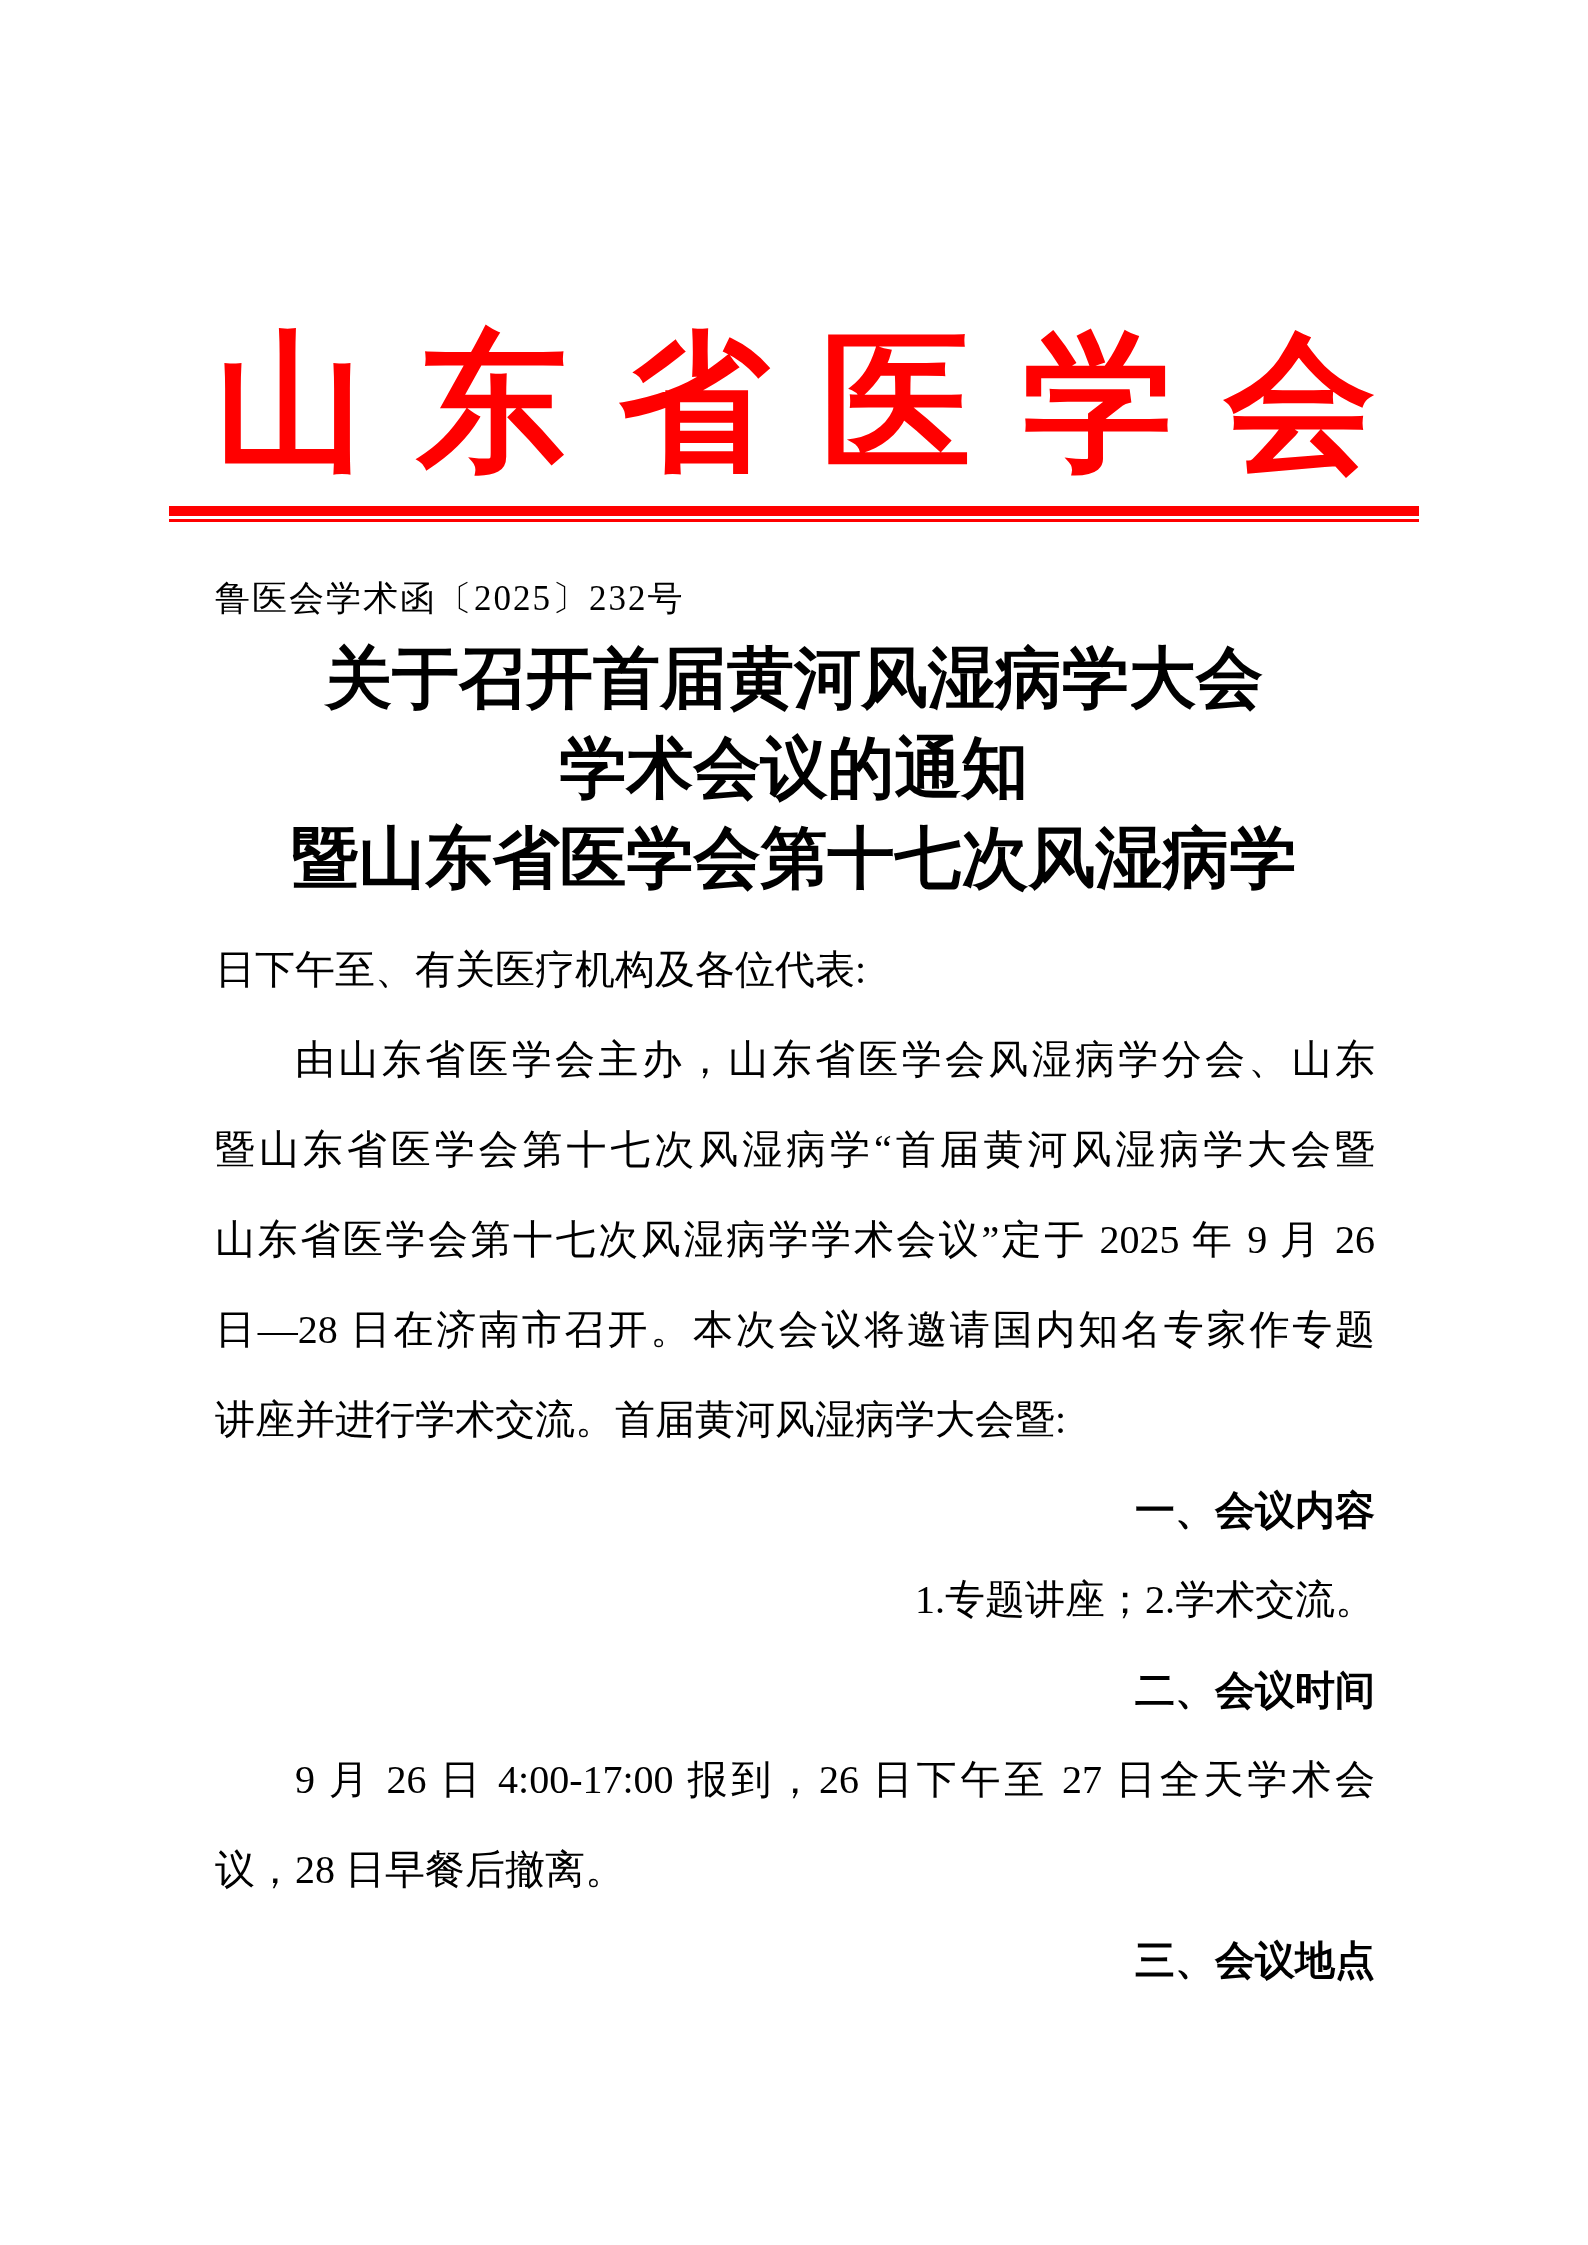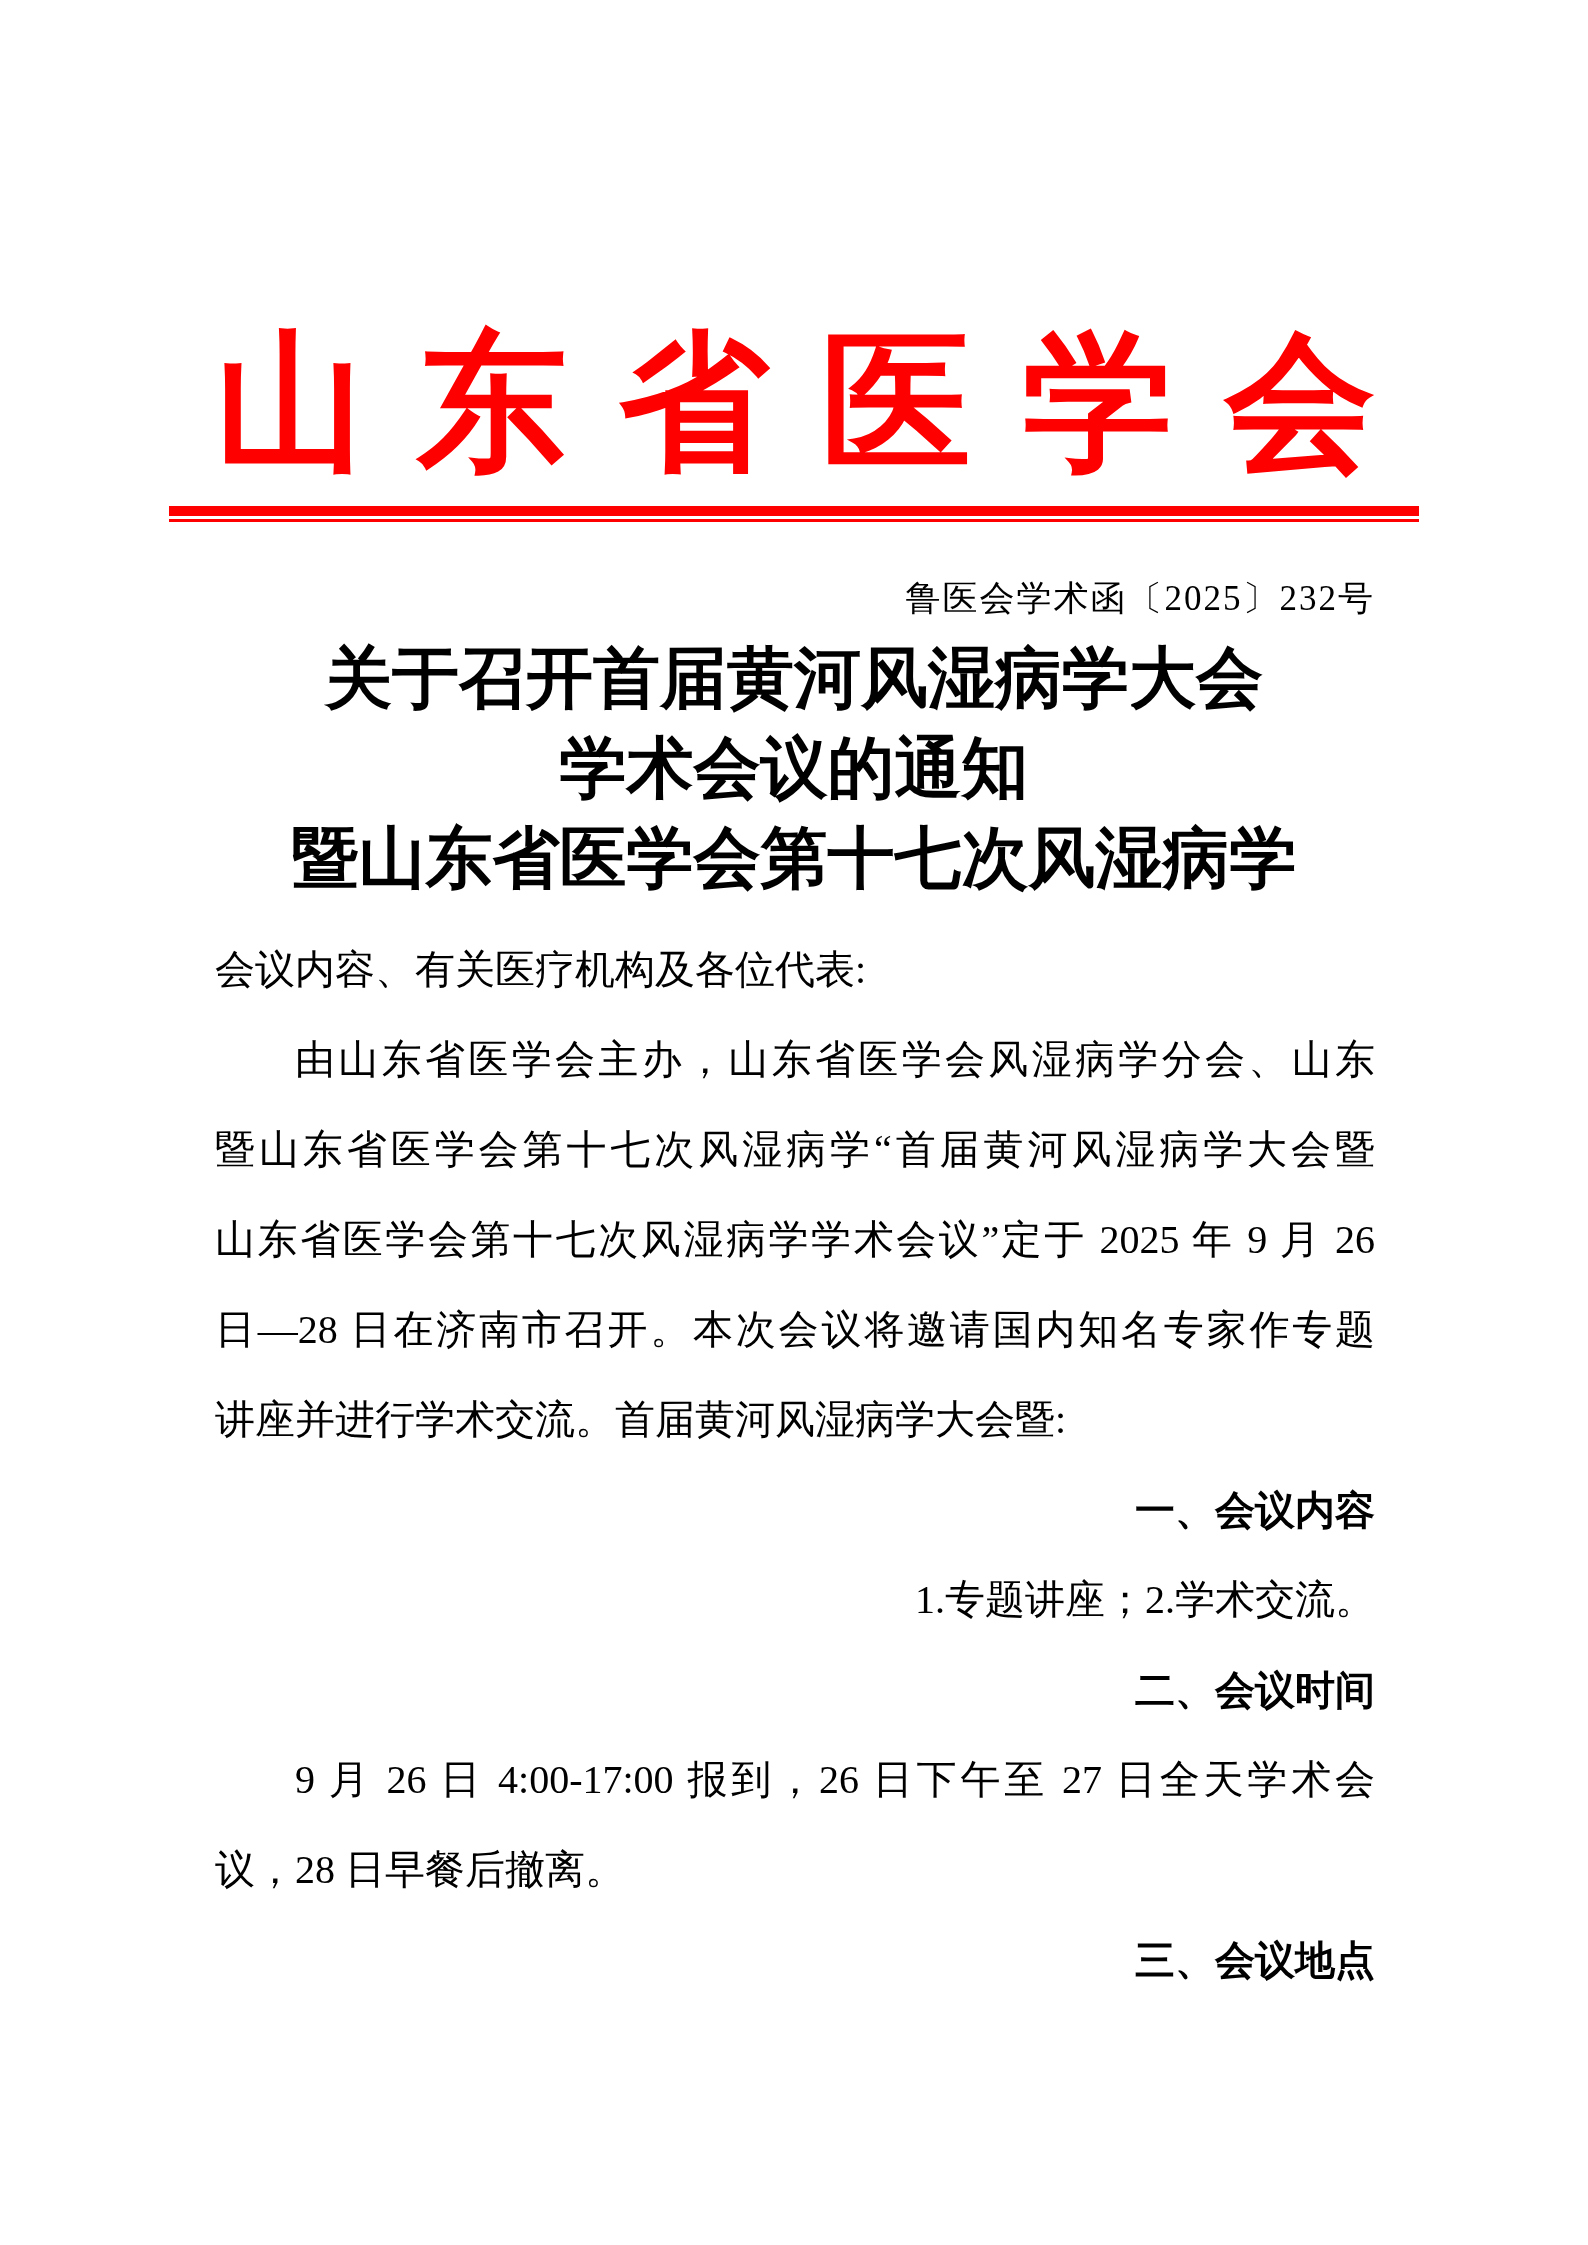--- a/index.html
+++ b/index.html
@@ -41,21 +41,20 @@
   }
   .red-rule .thick { height: 10px; background: #ff0000; }
   .red-rule .gap   { height: 3px;  background: #ffffff; }
   .red-rule .thin  { height: 3px;  background: #ff0000; }
   
   .doc-number {
     position: absolute;
     left: 215px;
     top: 574px;
     width: 1160px;
-    text-align: right;
     font-size: 35px;
     line-height: 50px;
     letter-spacing: 2px;
     font-family: "Liberation Serif", serif;
   }
   
   .doc-title {
     position: absolute;
     left: 214px;
     top: 633px;
@@ -114,21 +113,21 @@
 
   <div class="doc-number">鲁医会学术函〔2025〕232号</div>
 
   <div class="doc-title">
     <div>关于召开首届黄河风湿病学大会</div>
     <div>学术会议的通知</div>
     <div>暨山东省医学会第十七次风湿病学</div>
   </div>
 
   <div class="body-text">
-      <div class="line">会议内容、有关医疗机构及各位代表:</div>
+      <div class="line">日下午至、有关医疗机构及各位代表:</div>
       <div class="line full indent">由山东省医学会主办，山东省医学会风湿病学分会、山东</div>
       <div class="line full">暨山东省医学会第十七次风湿病学“首届黄河风湿病学大会暨</div>
       <div class="line full">山东省医学会第十七次风湿病学学术会议”定于 2025 年 9 月 26</div>
       <div class="line full">日—28 日在济南市召开。本次会议将邀请国内知名专家作专题</div>
       <div class="line">讲座并进行学术交流。首届黄河风湿病学大会暨:</div>
       <div class="line indent heading">一、会议内容</div>
       <div class="line indent">1.专题讲座；2.学术交流。</div>
       <div class="line indent heading">二、会议时间</div>
       <div class="line full indent">9 月 26 日 4:00-17:00 报到，26 日下午至 27 日全天学术会</div>
       <div class="line">议，28 日早餐后撤离。</div>

